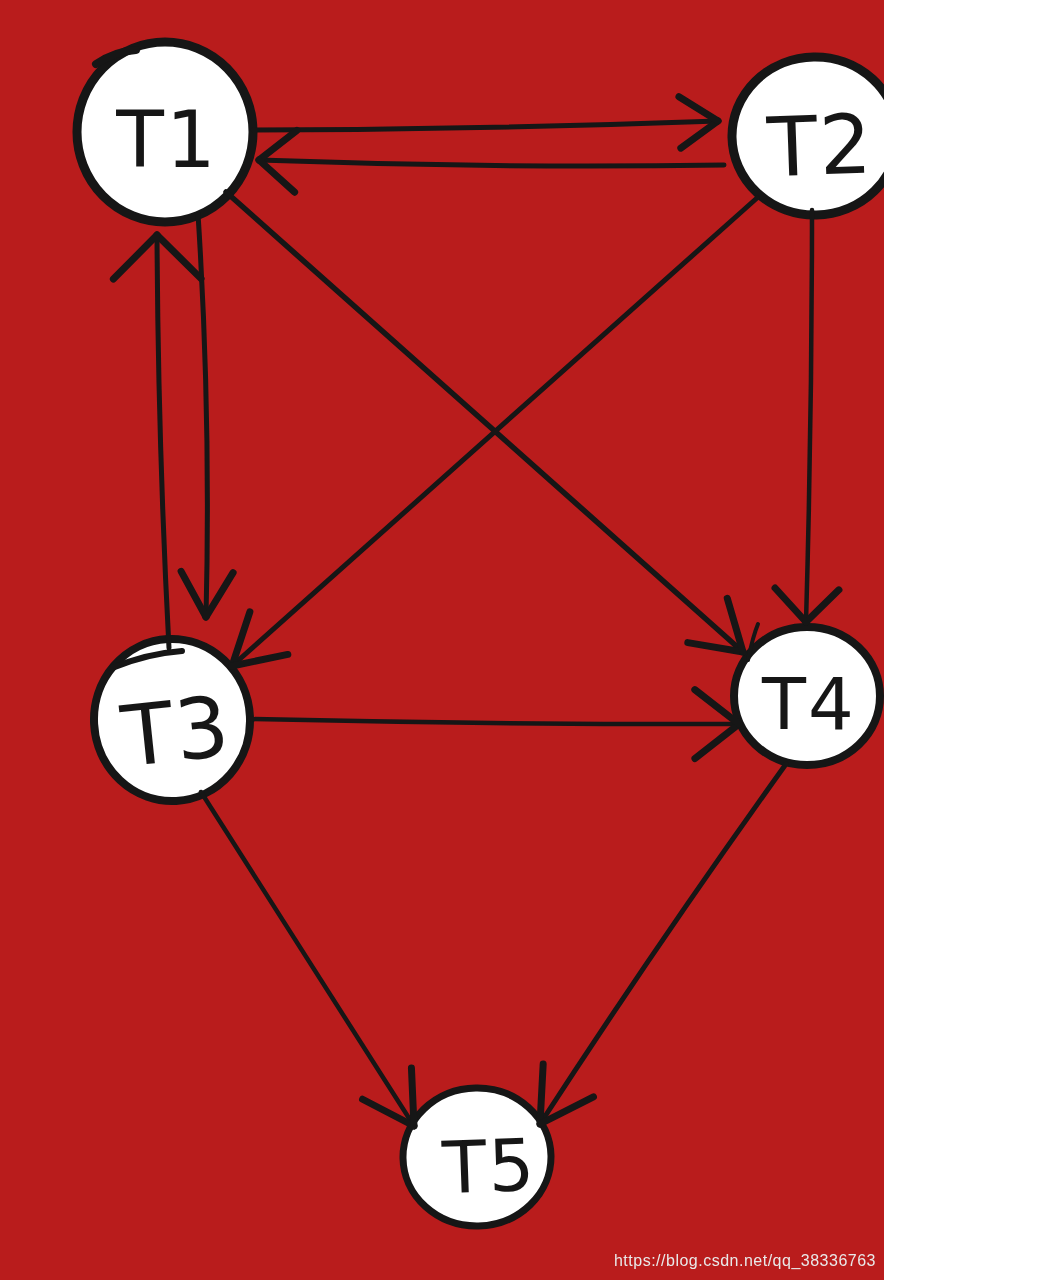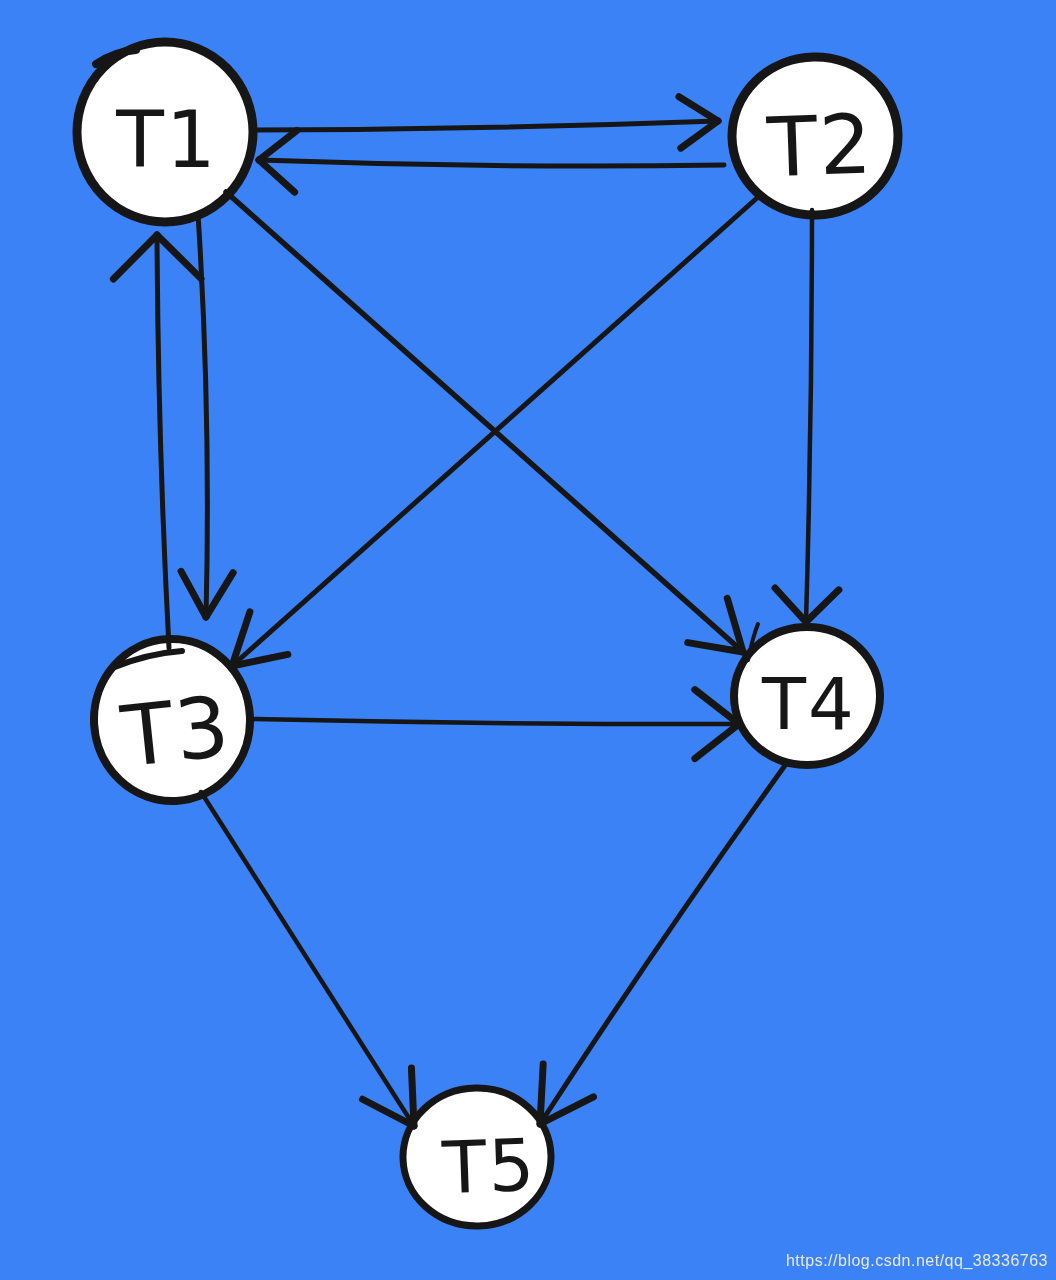--- a/index.html
+++ b/index.html
@@ -1,20 +1,20 @@
 <!DOCTYPE html>
 <html><head>
 <meta charset="utf-8">
 <style>
   html, body { margin: 0; padding: 0; background: #ffffff; }
   .stage {
     position: relative;
-    width: 1056px;
+    width: 884px;
     height: 1280px;
-    background: #3b82f6;
+    background: #b91c1c;
     overflow: hidden;
     font-family: "Liberation Sans", sans-serif;
   }
   .stage svg { position: absolute; inset: 0; }
   .node-label {
     font-family: "DejaVu Sans", sans-serif;
     font-weight: 500;
     fill: #161616;
     letter-spacing: 2px;
   }

